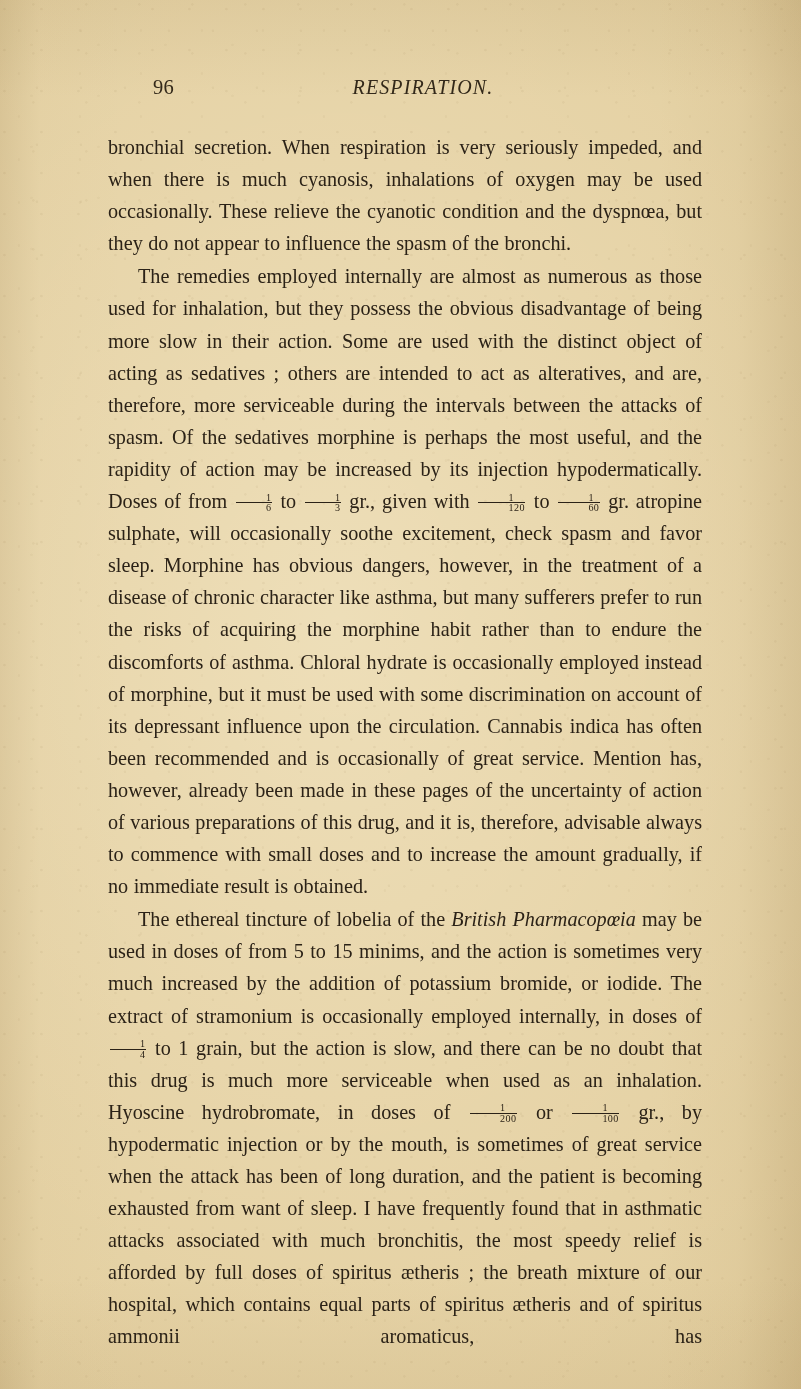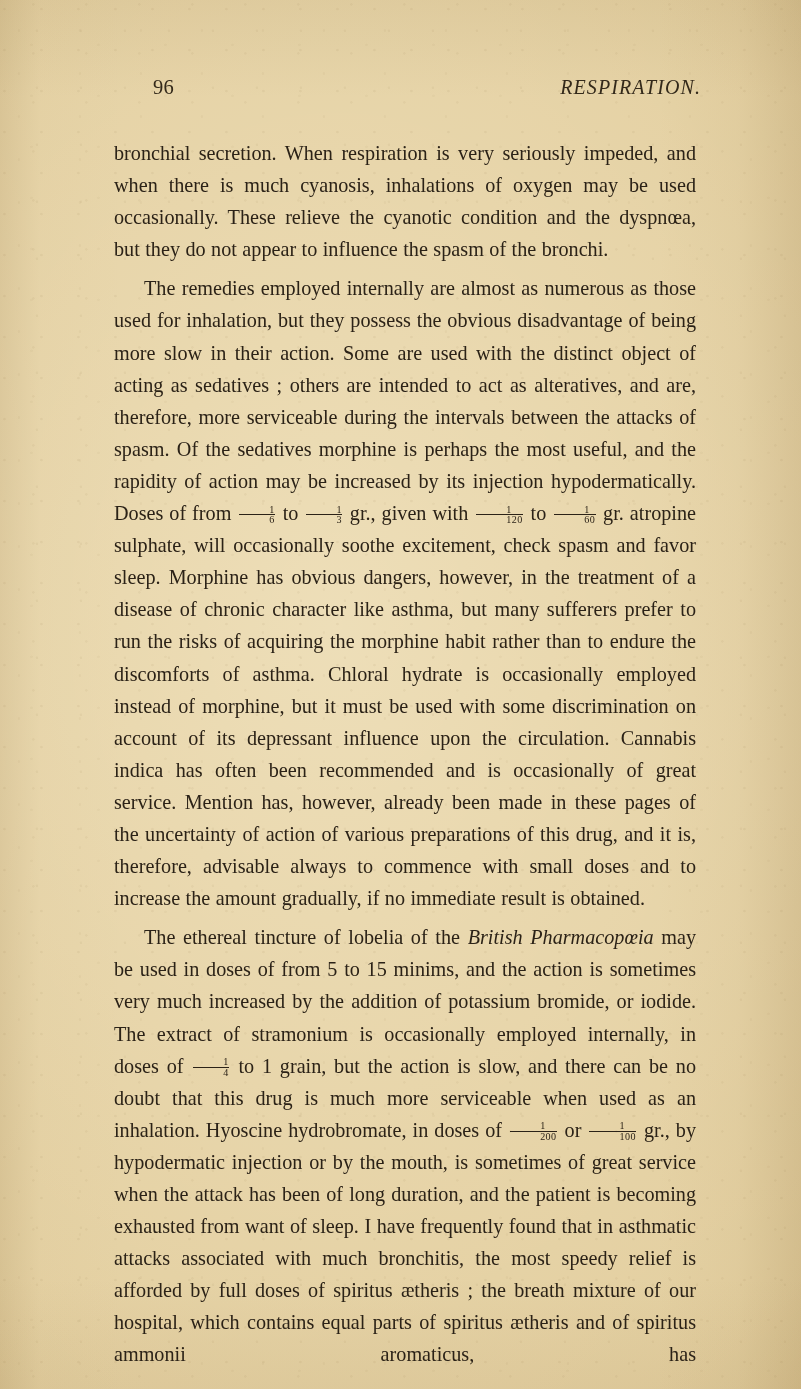--- a/index.html
+++ b/index.html
@@ -55,39 +55,39 @@
     position: absolute;
     left: 0; top: 0;
     font-size: 20.5px;
     letter-spacing: .3px;
     color: #33291a;
     margin-left: 46px;
   }
   .runtitle {
     position: absolute;
     left: 0; right: 0; top: 0;
-    text-align: right;
+    text-align: center;
     font-style: italic;
     font-size: 20px;
     letter-spacing: 1.1px;
     color: #33291a;
     padding-left: 38px;
   }
   
   .textblock {
     position: absolute;
     left: 107px;
     top: 130px;
     width: 596px;
     color: #2b2217;
     font-size: 20.2px;
     line-height: 32.1px;
   }
   .textblock p {
-    margin: 7px;
+    margin: 1px;
     text-align: justify;
     text-align-last: left;
     text-justify: inter-word;
     word-spacing: .4px;
   }
   .textblock p.last-full {
     text-align: justify;
     text-align-last: justify;
   }
   .indent {

